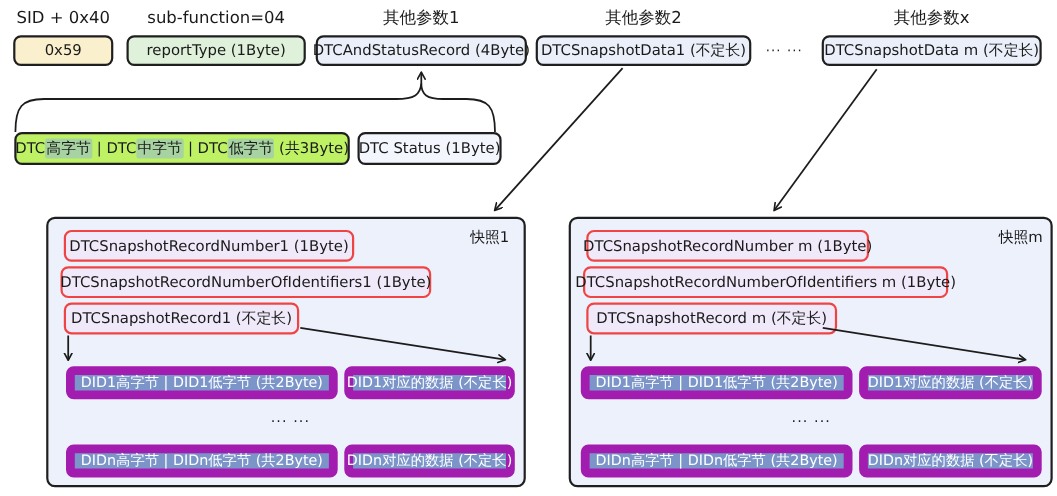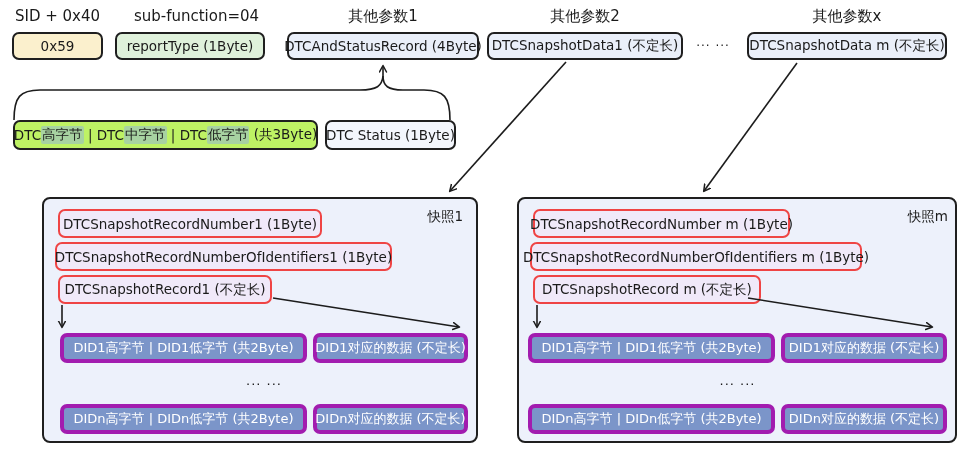--- a/index.html
+++ b/index.html
@@ -10,21 +10,21 @@
   .lbl{position:absolute;top:6px;height:20px;line-height:20px;text-align:center;font-size:15px;}
   .bx{position:absolute;box-sizing:border-box;border:2px solid #1f1f1f;border-radius:7px;
       display:flex;align-items:center;justify-content:center;font-size:13.5px;height:28px;top:32px;
       white-space:nowrap;}
   #lbl-sid{left:12px;width:91px}
   #lbl-sub{left:115px;width:163px}
   #lbl-p1{left:287px;width:192px}
   #lbl-p2{left:487px;width:196px}
   #lbl-px{left:747px;width:200px}
   #bx-sid{left:12px;width:91px;background:#fbf0cd}
-  #bx-report{left:115px;width:150px;background:#dff1db}
+  #bx-report{left:115px;width:163px;background:#dff1db}
   #bx-record{left:287px;width:192px;background:#eaeff9}
   #bx-snap1{left:487px;width:196px;background:#eaeff9}
   #bx-snapm{left:747px;width:200px;background:#eaeff9}
   #top-dots{position:absolute;left:683px;top:32px;width:60px;height:28px;display:flex;
     align-items:center;justify-content:center;font-size:12px;letter-spacing:1px;}
   #bx-dtcbytes{left:13px;top:120px;width:305px;height:30px;background:#bef264}
   #bx-dtcstatus{left:325px;top:120px;width:131px;height:30px;background:#f3f6fc}
   .hl{background:#a7d2a1;border-radius:2px;padding:0 1px;}
   .panel{position:absolute;box-sizing:border-box;top:197px;height:246px;background:#edf1fb;
     border:2px solid #1f1f1f;border-radius:8px;}
@@ -36,21 +36,21 @@
   .inner{position:absolute;box-sizing:border-box;height:29px;background:#f0e9f9;
     border:2px solid #ef4444;border-radius:7px;display:flex;align-items:center;justify-content:center;
     font-size:13.5px;white-space:nowrap;}
   #in1a{left:58px;top:209px;width:264px}
   #in1b{left:55px;top:242px;width:337px}
   #in1c{left:58px;top:275px;width:214px}
   #inma{left:533px;top:209px;width:257px}
   #inmb{left:530px;top:242px;width:332px}
   #inmc{left:533px;top:275px;width:228px}
   .did{position:absolute;box-sizing:border-box;height:30px;background:#7b95c9;color:#ffffff;
-    border:4px solid #a21caf;border-radius:7px;display:flex;align-items:center;justify-content:center;
+    border:8px solid #a21caf;border-radius:7px;display:flex;align-items:center;justify-content:center;
     font-size:13px;white-space:nowrap;}
   #d1a{left:60px;top:333px;width:247px}
   #d1b{left:313px;top:333px;width:155px}
   #dots1{position:absolute;left:60px;top:373px;width:408px;height:20px;text-align:center;
     font-size:13px;letter-spacing:1px;}
   #dna{left:60px;top:404px;width:247px}
   #dnb{left:313px;top:404px;width:155px}
   #dma{left:528px;top:333px;width:247px}
   #dmb{left:781px;top:333px;width:166px}
   #dotsm{position:absolute;left:528px;top:373px;width:419px;height:20px;text-align:center;

